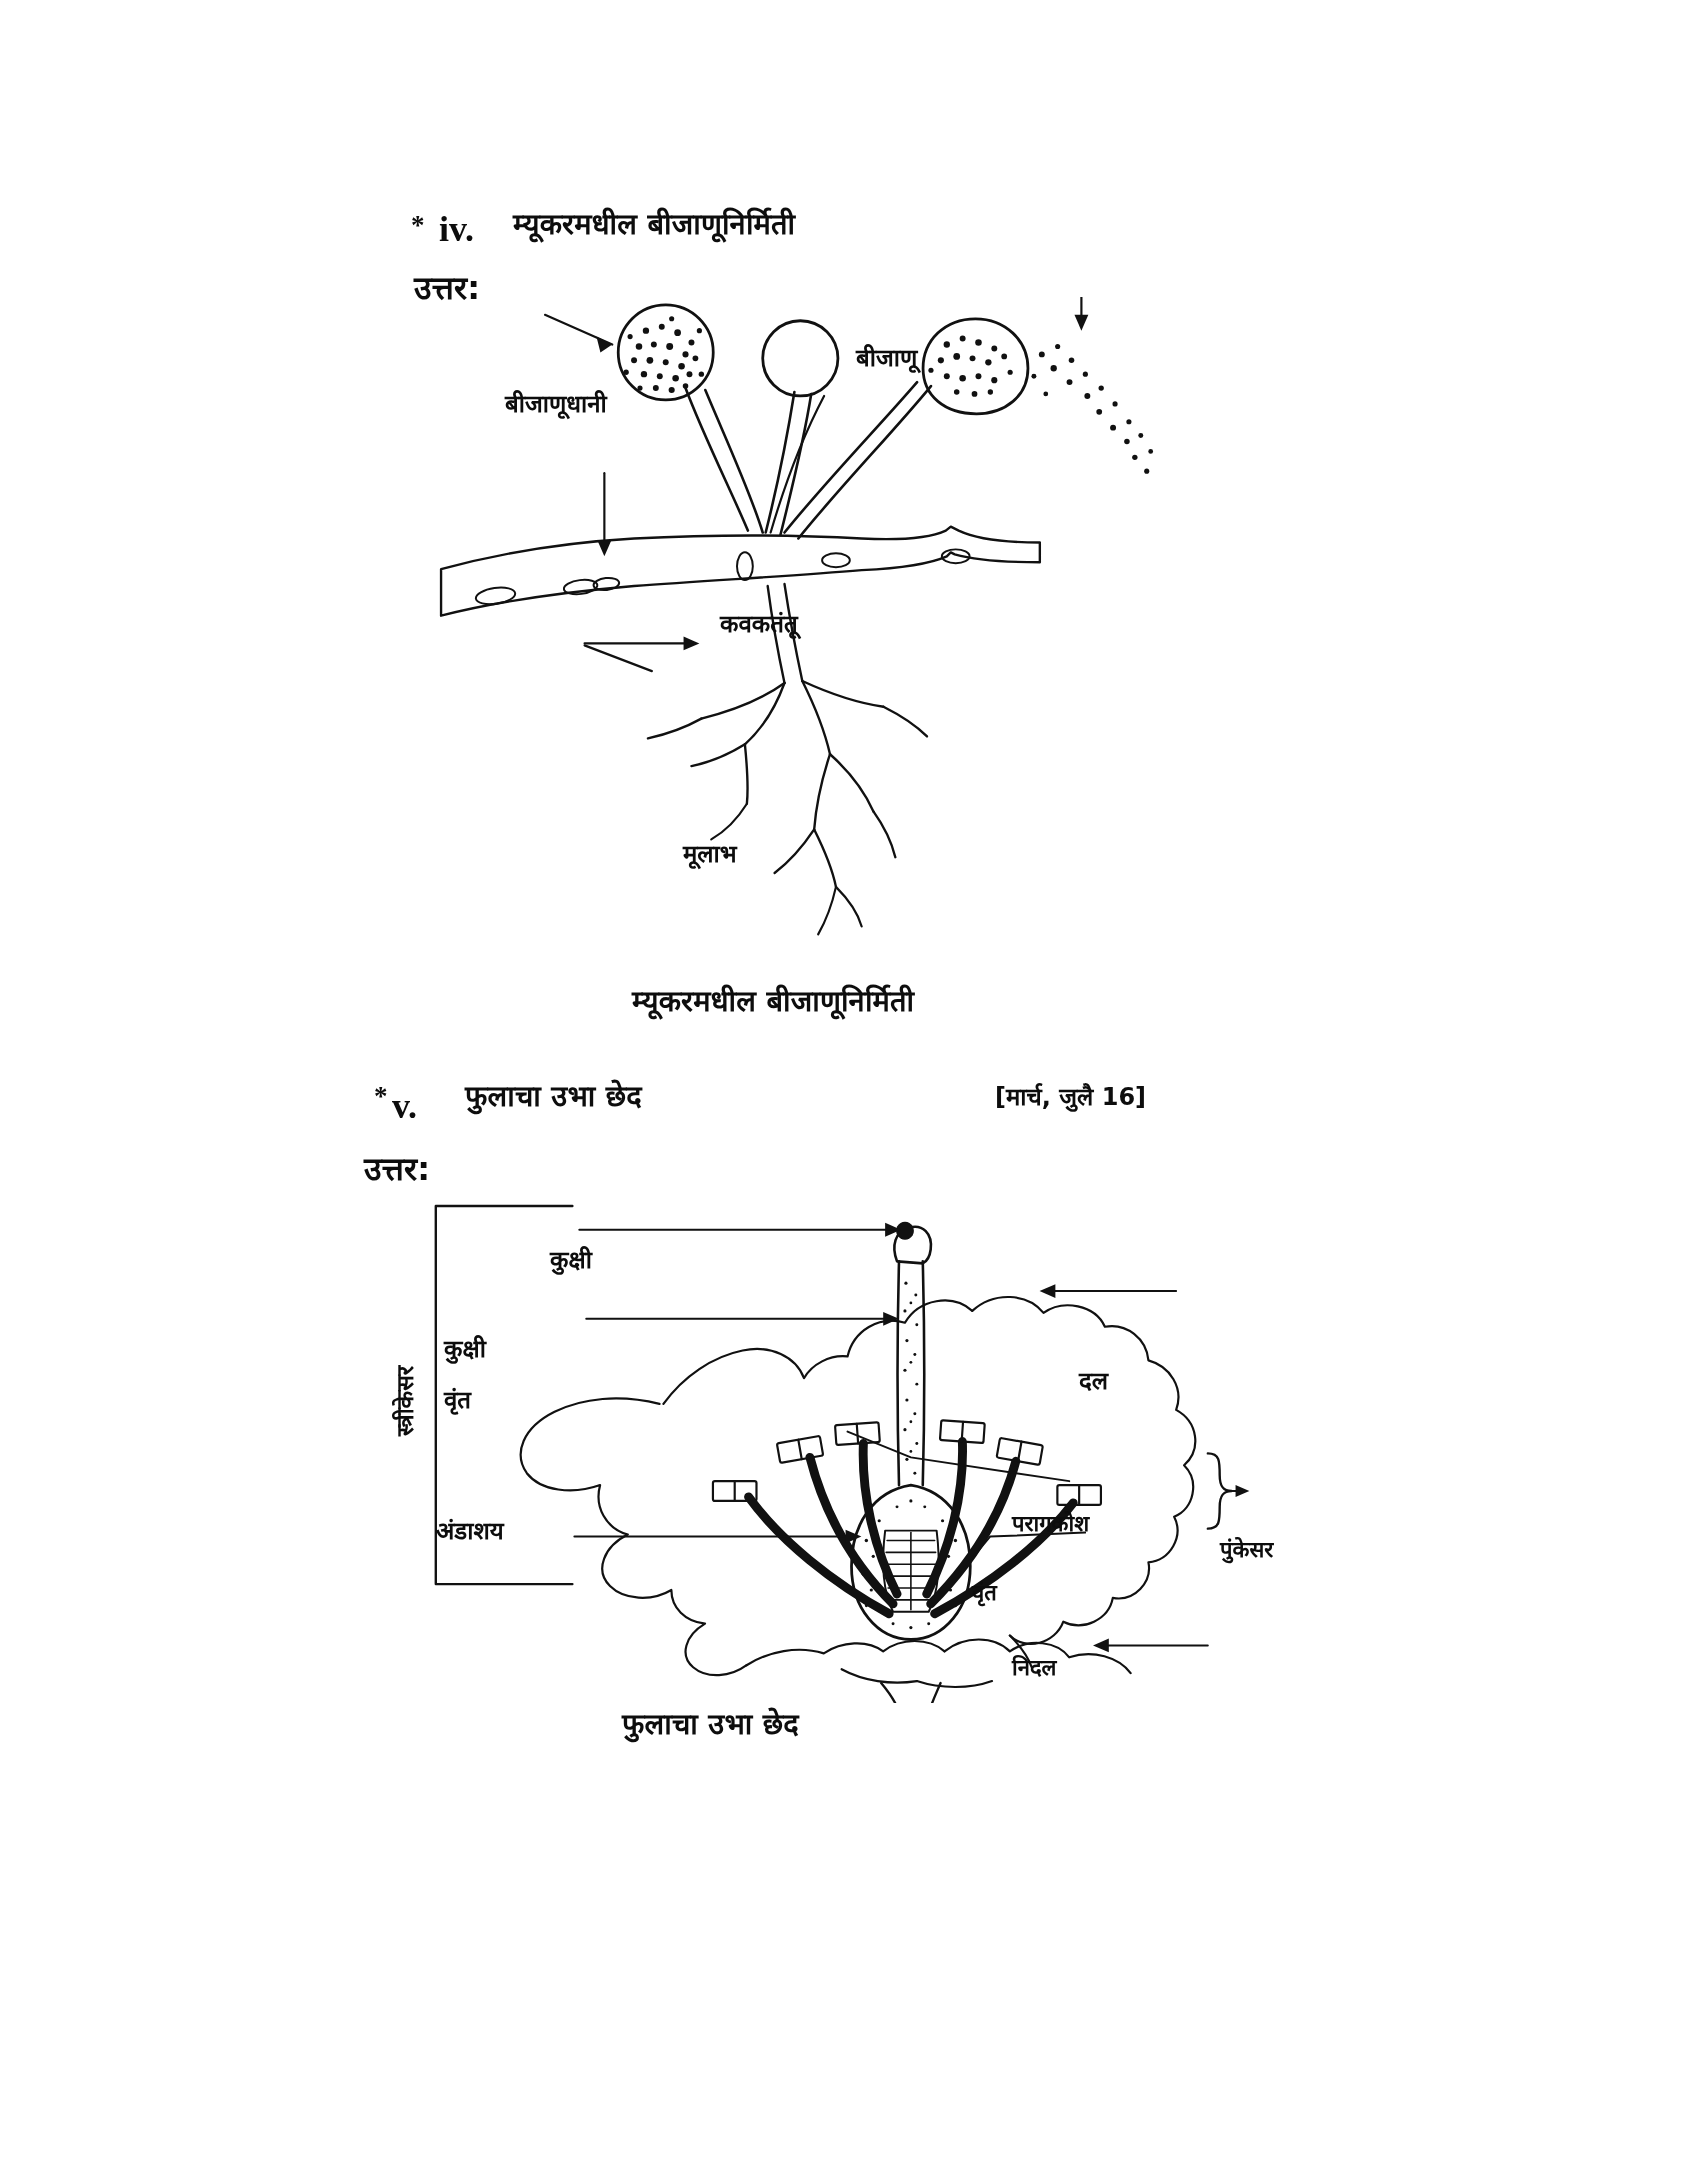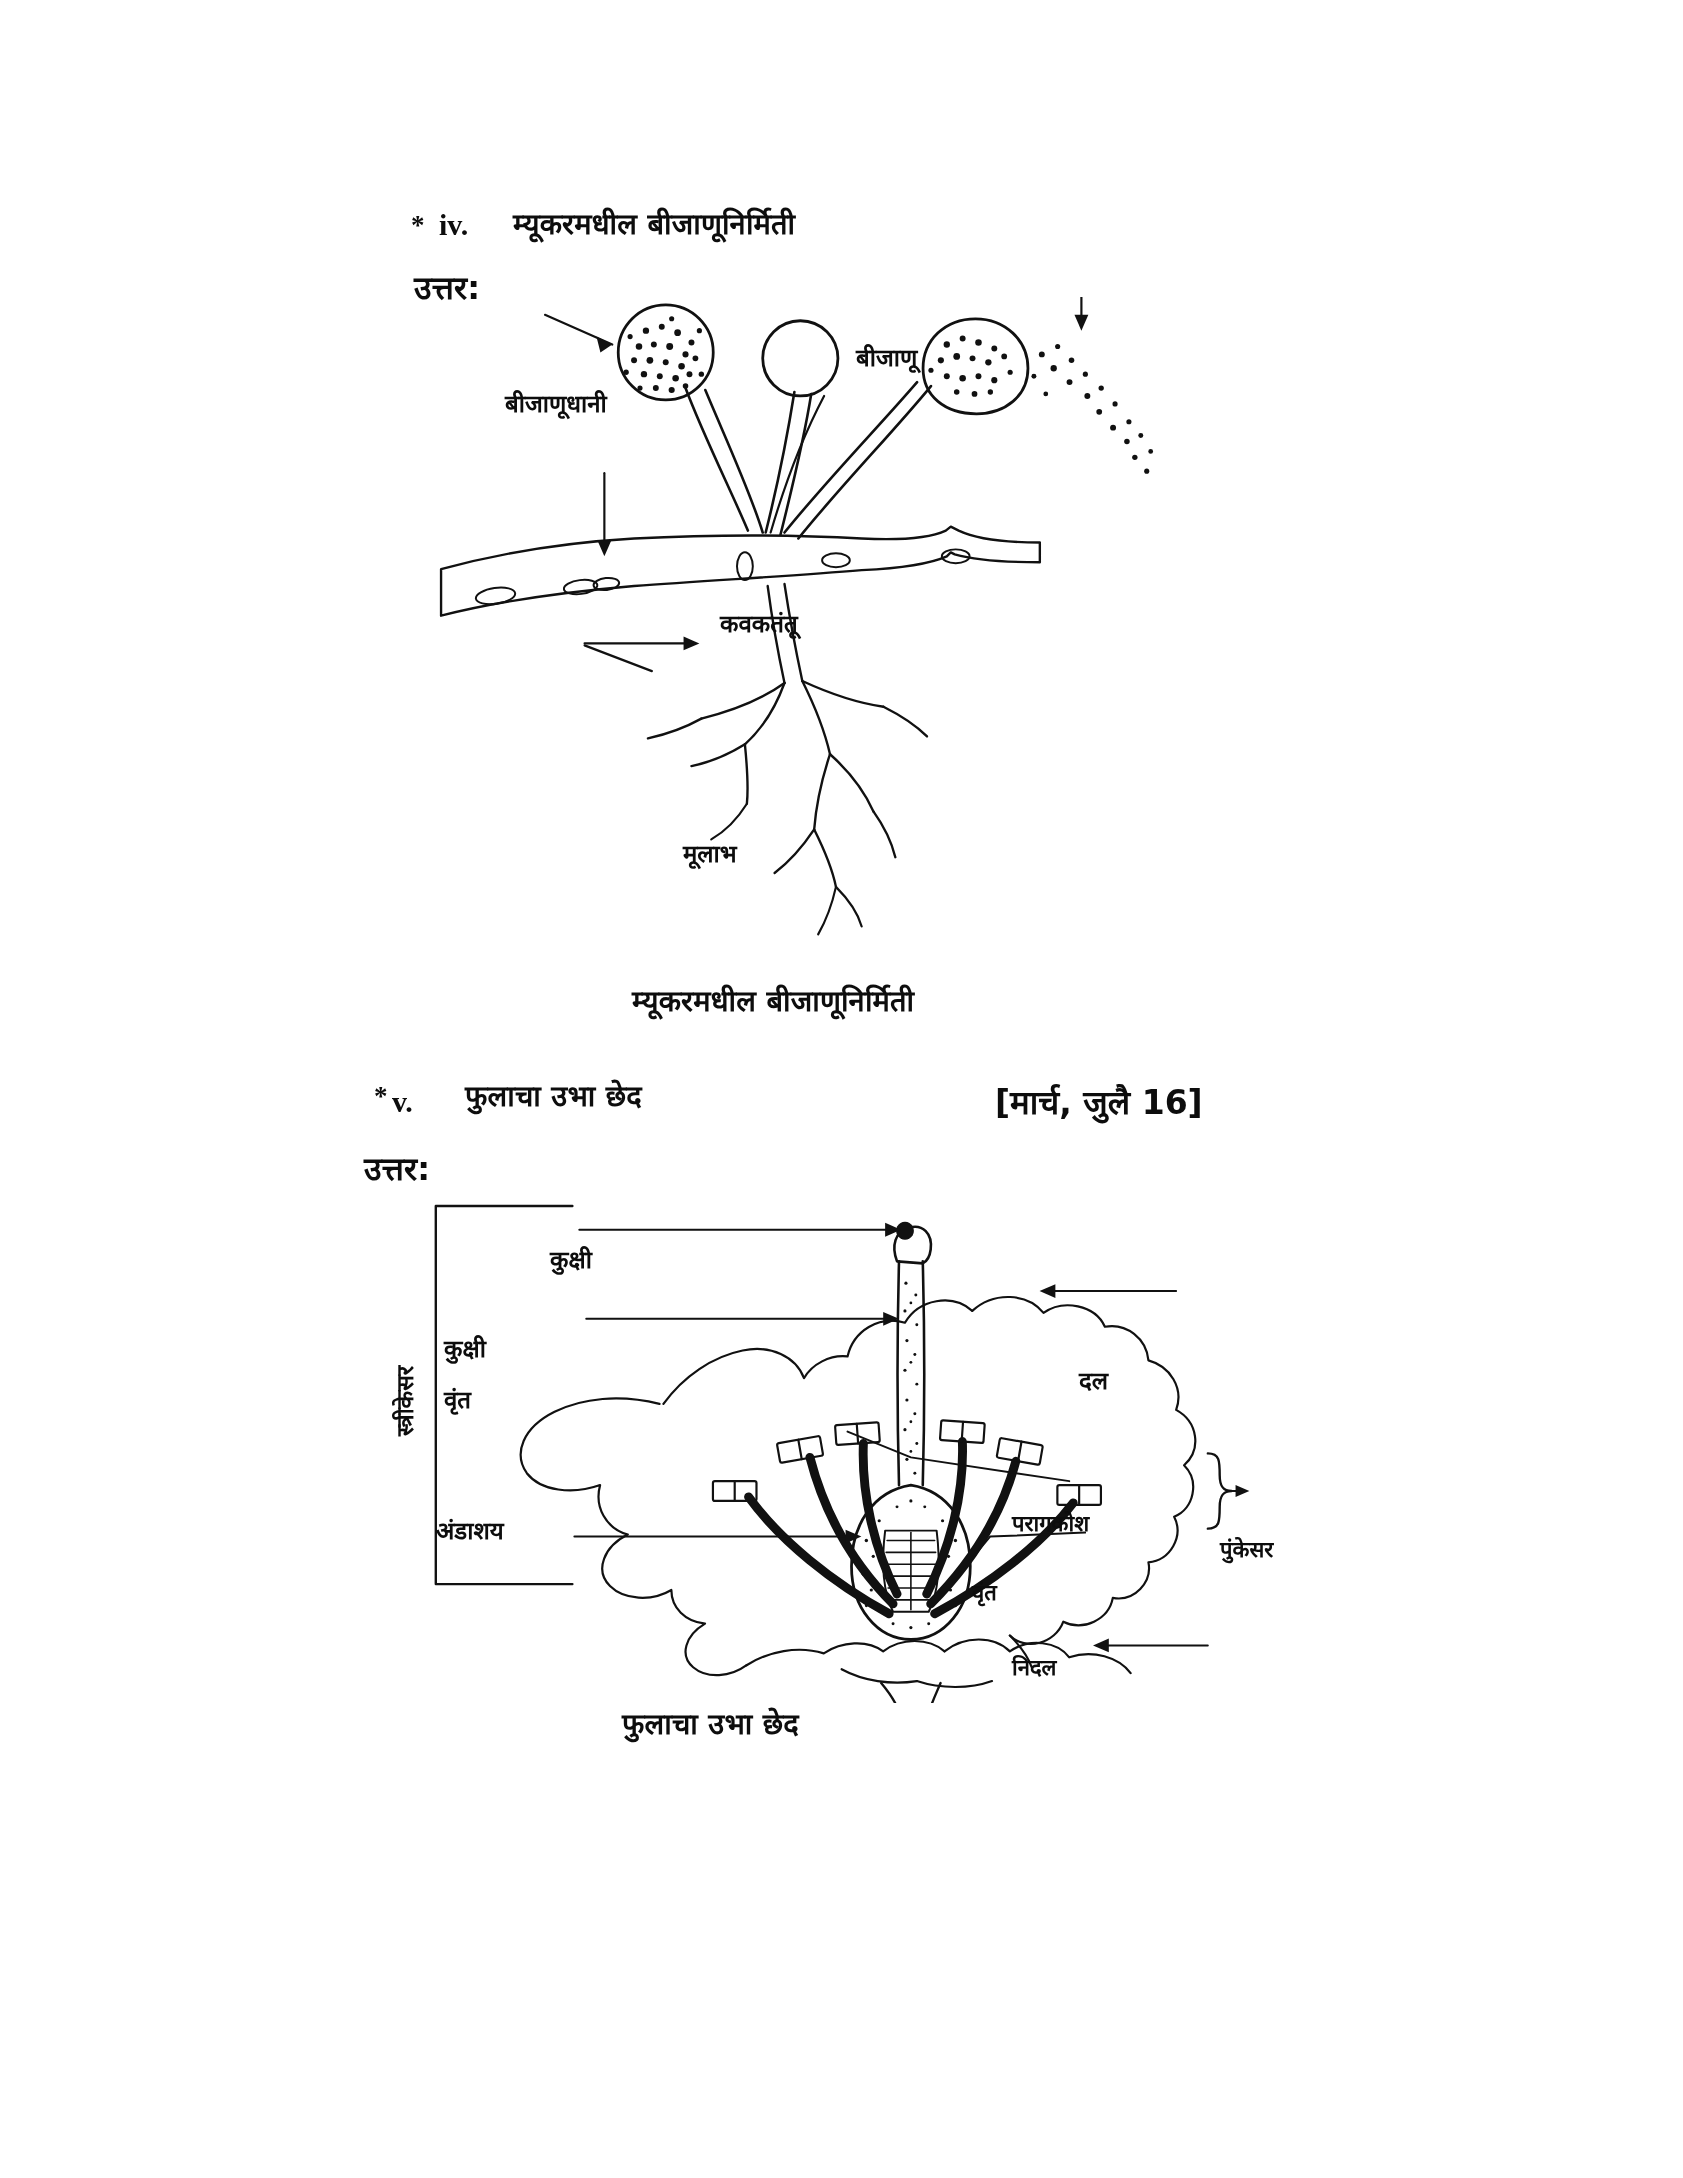--- a/index.html
+++ b/index.html
@@ -38,32 +38,32 @@
     font-family: "Liberation Serif", "DejaVu Serif", serif;
     font-weight: 700;
   }
 
   
   .q-star {
     font-size: 27px;
     font-weight: 700;
   }
   .q-num {
-    font-size: 30px;
+    font-size: 36px;
     font-weight: 700;
     font-style: normal;
   }
   .q-title {
     font-size: 29px;
   }
   .ans-label {
     font-size: 32px;
   }
   .exam-ref {
-    font-size: 33px;
+    font-size: 24px;
     font-family: "DejaVu Sans", "Liberation Sans", sans-serif;
     font-weight: 600;
   }
   .caption {
     font-size: 29px;
   }
   .diagram-label {
     font-size: 24px;
     margin-top: 32px;
   }

